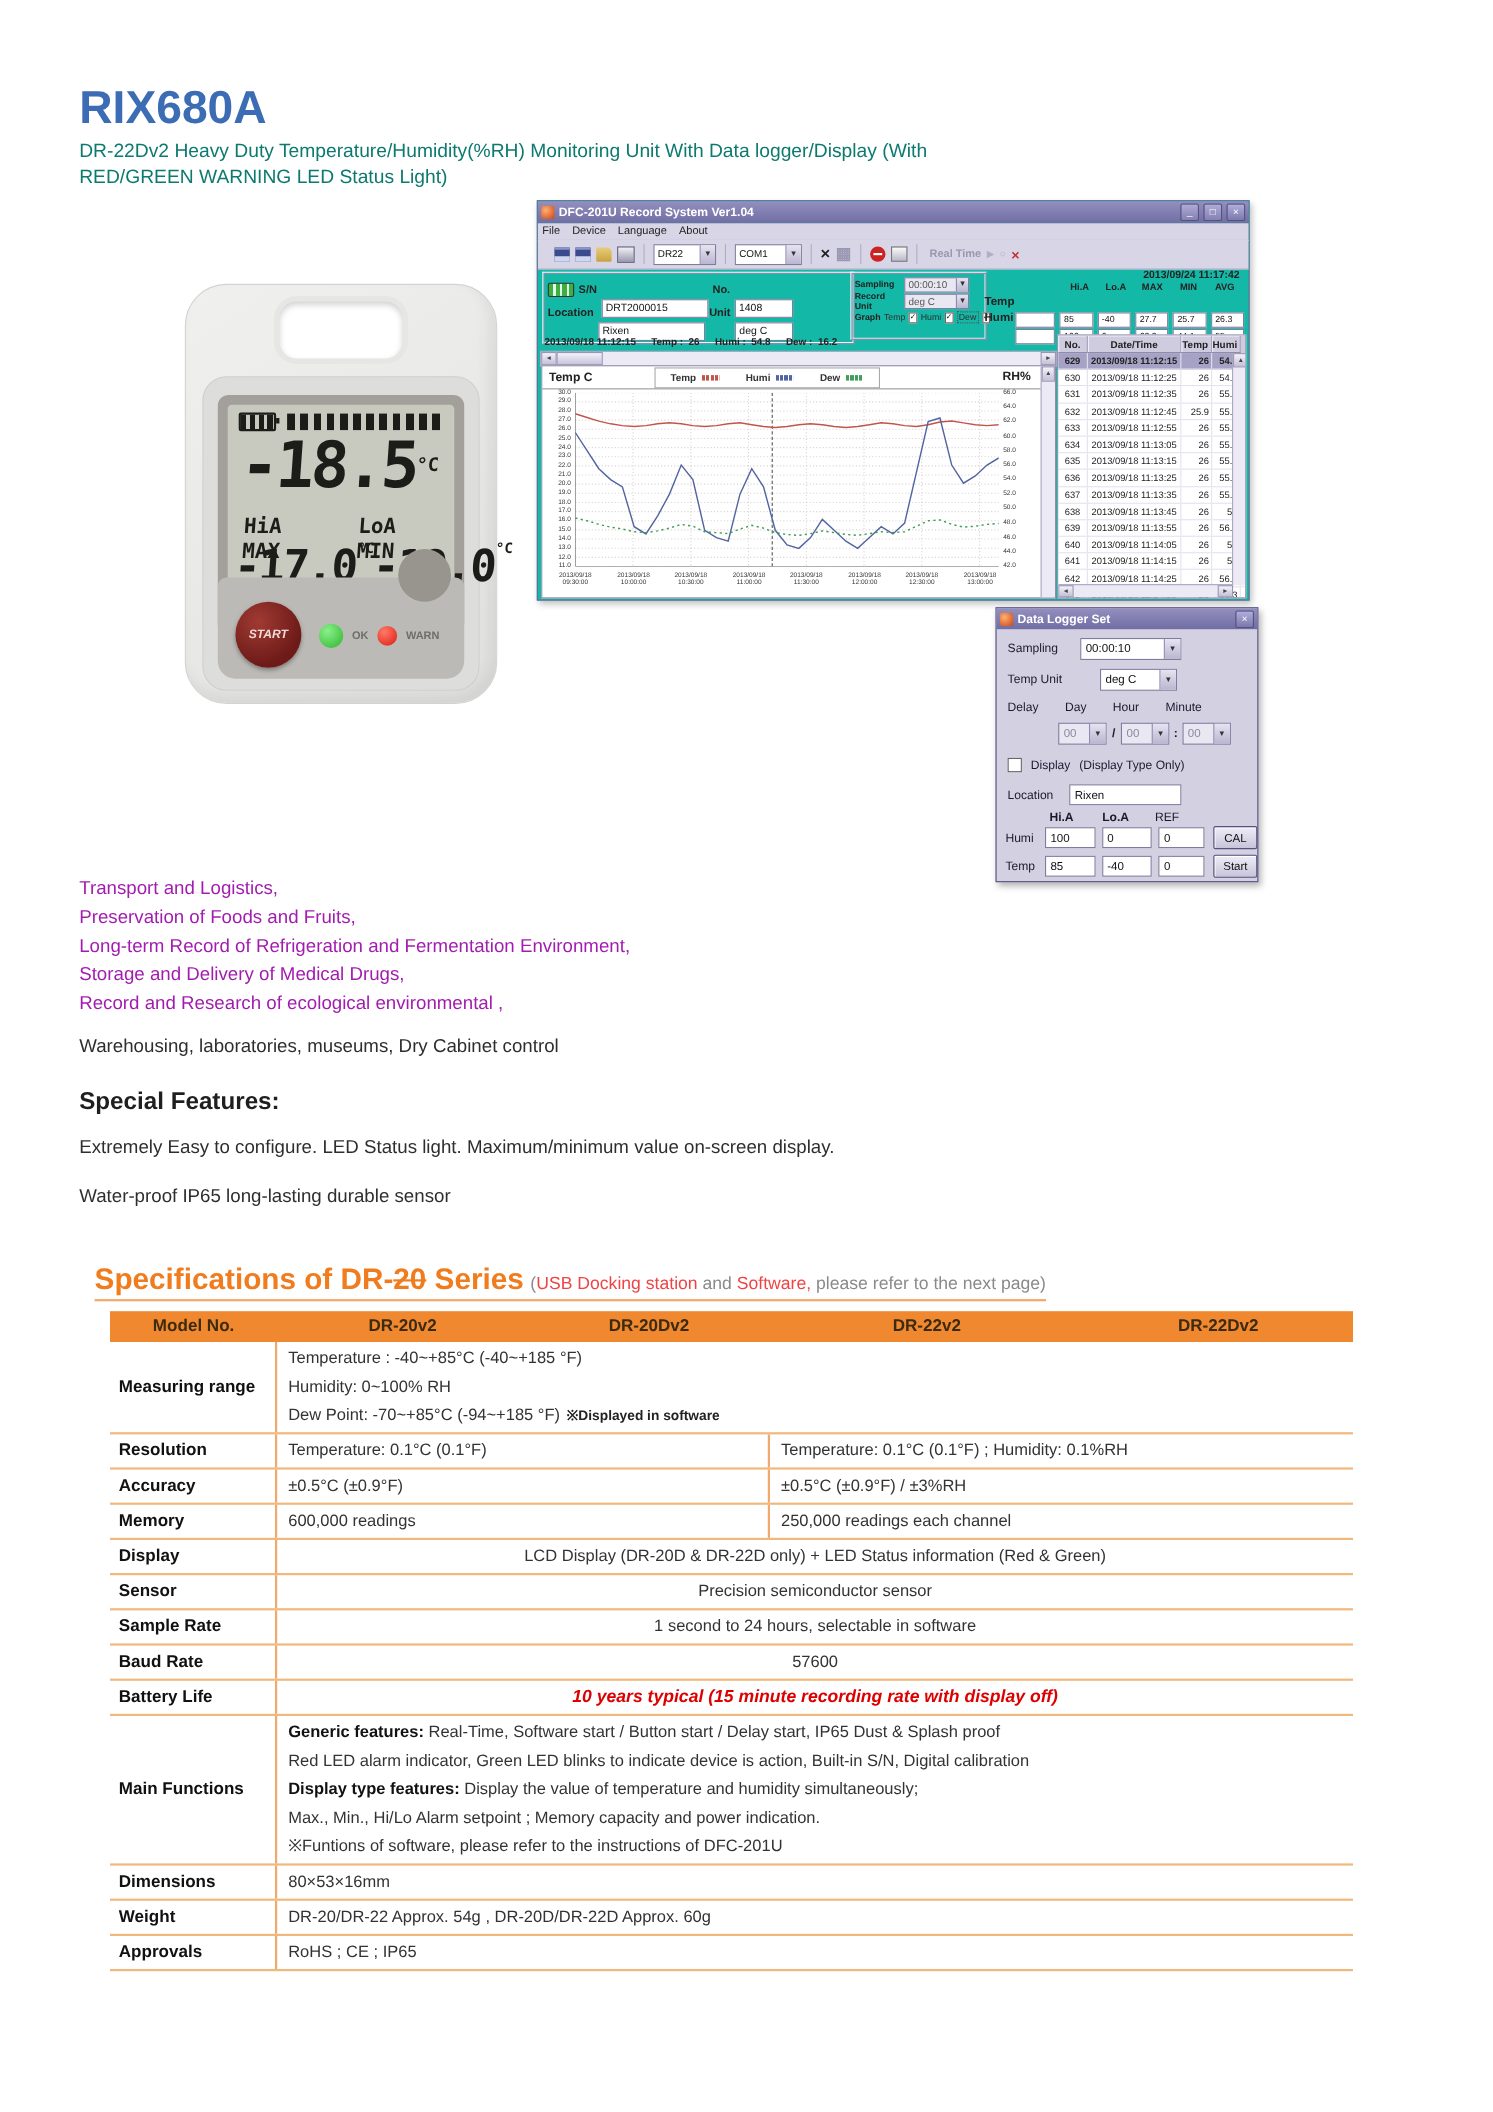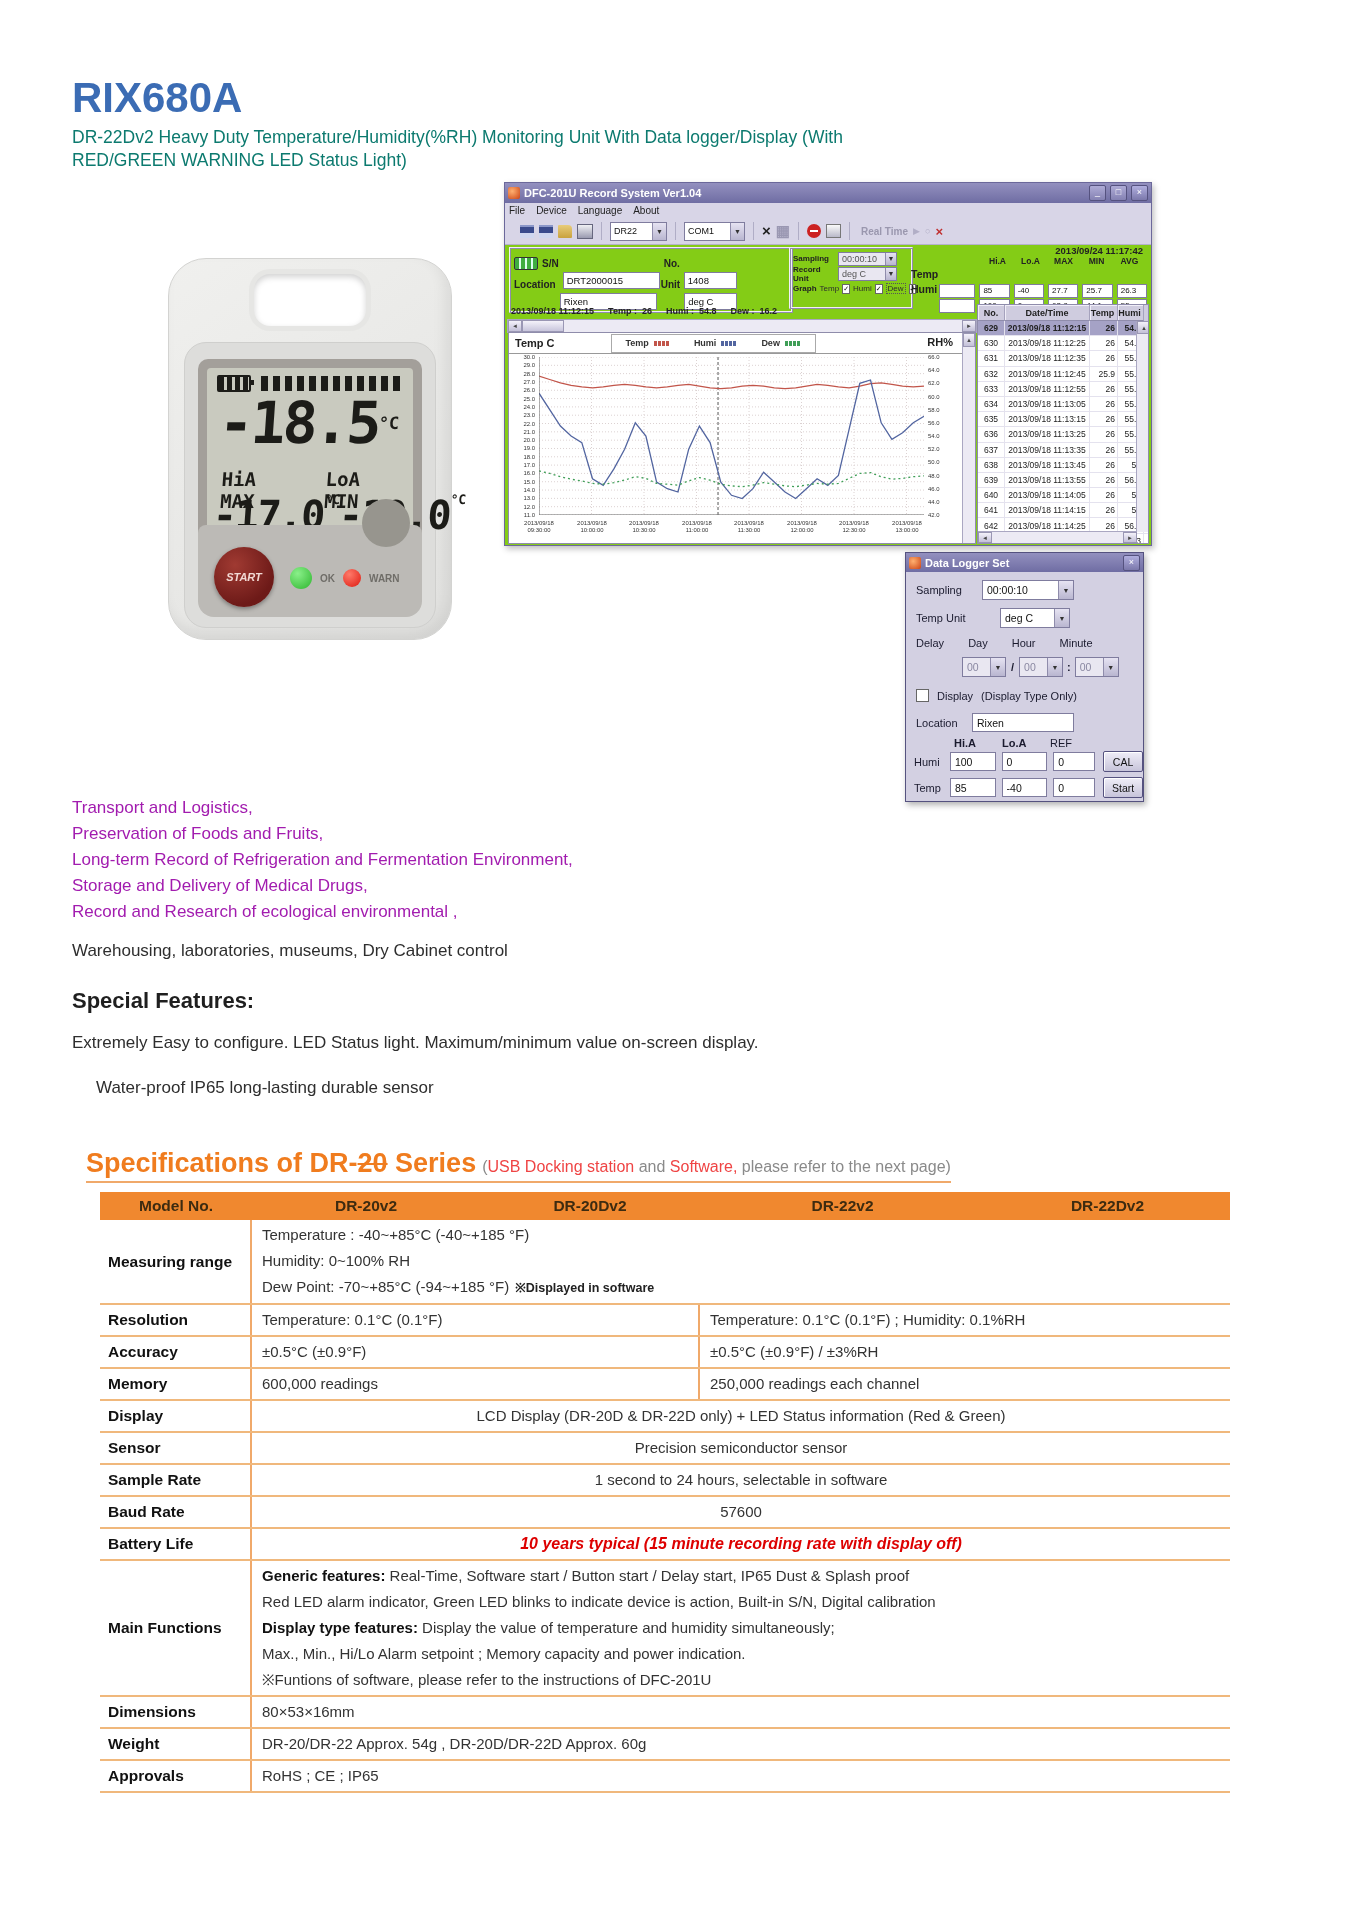--- a/index.html
+++ b/index.html
@@ -43,21 +43,21 @@
              background:radial-gradient(circle at 35% 30%,#a03a32,#6d1a18 70%);
              color:#f2d9d4;font-size:11px;font-weight:bold;font-style:italic;display:flex;
              align-items:center;justify-content:center;box-shadow:0 2px 4px rgba(0,0,0,.35);}
   .led{display:inline-block;border-radius:50%;}
   .led.green{width:22px;height:22px;background:radial-gradient(circle at 35% 30%,#8af08a,#2eb52e);}
   .led.red{width:18px;height:18px;background:radial-gradient(circle at 35% 30%,#ff7a6a,#dd1a10);}
   .led-row{position:absolute;left:92px;top:42px;display:flex;align-items:center;gap:8px;
            font-size:10px;font-weight:bold;color:#6f6d68;}
 
   
-  .sw{position:absolute;left:504px;top:182px;width:646px;height:362px;background:#84cc16;
+  .sw{position:absolute;left:488px;top:182px;width:646px;height:362px;background:#14b8a6;
       border:1px solid #6b689a;box-shadow:2px 3px 6px rgba(0,0,0,.25);font-family:"Liberation Sans",sans-serif;}
   .sw-titlebar{position:absolute;left:0;top:0;right:0;height:20px;
                background:linear-gradient(#9390bf,#6f6da3);display:flex;align-items:center;padding:0 3px;gap:4px;}
   .app-ico{width:12px;height:12px;background:radial-gradient(circle at 35% 35%,#ffb070,#cc4415);border-radius:2px;}
   .sw-title{color:#fff;font-size:11px;font-weight:bold;flex:1;white-space:nowrap;overflow:hidden;}
   .winbtn{width:15px;height:14px;background:linear-gradient(#aeabd6,#8481b3);border:1px solid #55527f;
           color:#fff;font-size:9px;line-height:12px;text-align:center;border-radius:2px;}
   .winbtn.close{background:linear-gradient(#b0aede,#7b78ab);}
   .sw-menubar{position:absolute;left:0;top:20px;right:0;height:15px;background:#d8d5e7;
               border-bottom:1px solid #bab7cf;display:flex;align-items:center;padding-left:4px;gap:11px;
@@ -171,21 +171,21 @@
   .d-btn{height:19px;background:linear-gradient(#efedf7,#c7c4da);border:1px solid #55527f;
          font-size:10.5px;color:#111;display:inline-flex;align-items:center;justify-content:center;
          border-radius:2px;box-shadow:1px 1px 0 #fff inset;}
   .d-ref{color:#9a98b0;}
 
   
   .apps{position:absolute;left:72px;top:795px;font-size:17px;line-height:26px;color:#a21caf;}
   .warehousing{position:absolute;left:72px;top:941px;font-size:17px;color:#2e2e2e;}
   .feat-head{position:absolute;left:72px;top:988px;font-size:22px;font-weight:bold;color:#1f1f1f;}
   .feat1{position:absolute;left:72px;top:1033px;font-size:17px;color:#2e2e2e;}
-  .feat2{position:absolute;left:72px;top:1078px;font-size:17px;color:#2e2e2e;margin-left:24px;}
+  .feat2{position:absolute;left:72px;top:1078px;font-size:17px;color:#2e2e2e;}
 
   
   .spec-heading{position:absolute;left:86px;top:1148px;font-size:27px;color:#f07c1e;font-weight:bold;
                 border-bottom:2px solid #f0a96a;padding-bottom:2px;}
   .spec-heading .strike{text-decoration:line-through;}
   .spec-note{font-size:16px;font-weight:normal;color:#8a8a8a;margin-left:6px;}
   .spec-note .b{font-weight:normal;color:#ef4444;}
   .spec-table{position:absolute;left:100px;top:1192px;width:1130px;font-size:15px;color:#333;}
   .spec-hrow{display:flex;height:28px;background:#f0882f;align-items:center;font-weight:bold;
              color:#3d2b10;font-size:15.5px;}

